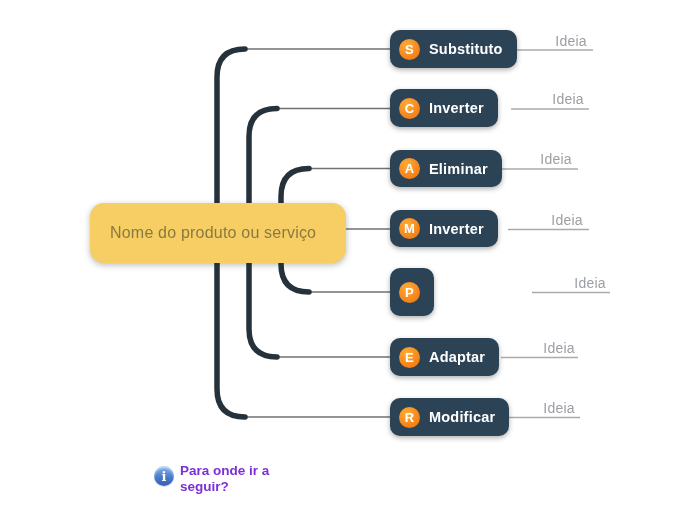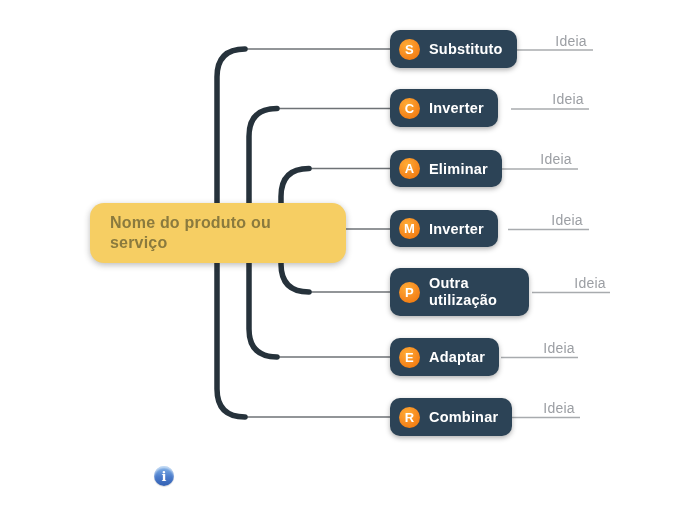--- a/index.html
+++ b/index.html
@@ -11,21 +11,21 @@
   .canvas{position:absolute;inset:0;}
   svg.wires{position:absolute;left:0;top:0;pointer-events:none;}
 
   
   .central{
     position:absolute;left:90px;top:203px;width:256px;height:60px;
     background:#F6CE63;border-radius:14px;
     box-shadow:0 2px 6px rgba(30,30,30,.30);
     display:flex;align-items:center;
     box-sizing:border-box;padding:0 28px 0 20px;
-    color:#8A7A3E;font-size:16px;font-weight:bold;line-height:1.25;
+    color:#8A7A3E;font-size:16px;font-weight:normal;line-height:1.25;
     letter-spacing:.2px;cursor:pointer;
   }
 
   
   .topic{
     position:absolute;left:390px;
     background:#2C4356;border-radius:10px;
     box-shadow:0 2px 5px rgba(30,30,30,.35);
     display:flex;align-items:center;gap:9px;
     box-sizing:border-box;padding:0 14px 0 9px;
@@ -128,36 +128,36 @@
   <div class="topic t2">
     <span class="badge">A</span>
     <span class="topic-label">Eliminar</span>
   </div>
   <div class="topic t3">
     <span class="badge">M</span>
     <span class="topic-label">Inverter</span>
   </div>
   <div class="topic t4">
     <span class="badge">P</span>
-    <span class="topic-label">Outra utilização</span>
   </div>
   <div class="topic t5">
     <span class="badge">E</span>
     <span class="topic-label">Adaptar</span>
   </div>
   <div class="topic t6">
     <span class="badge">R</span>
-    <span class="topic-label">Combinar</span>
+    <span class="topic-label">Modificar</span>
   </div>
 
   <div class="idea i0">Ideia</div>
   <div class="idea i1">Ideia</div>
   <div class="idea i2">Ideia</div>
   <div class="idea i3">Ideia</div>
   <div class="idea i4">Ideia</div>
   <div class="idea i5">Ideia</div>
   <div class="idea i6">Ideia</div>
 
   <div class="hint">
     <span class="info-ic">i</span>
+    <span class="hint-text">Para onde ir a seguir?</span>
   </div>
 
 </div>
 
 </body></html>

